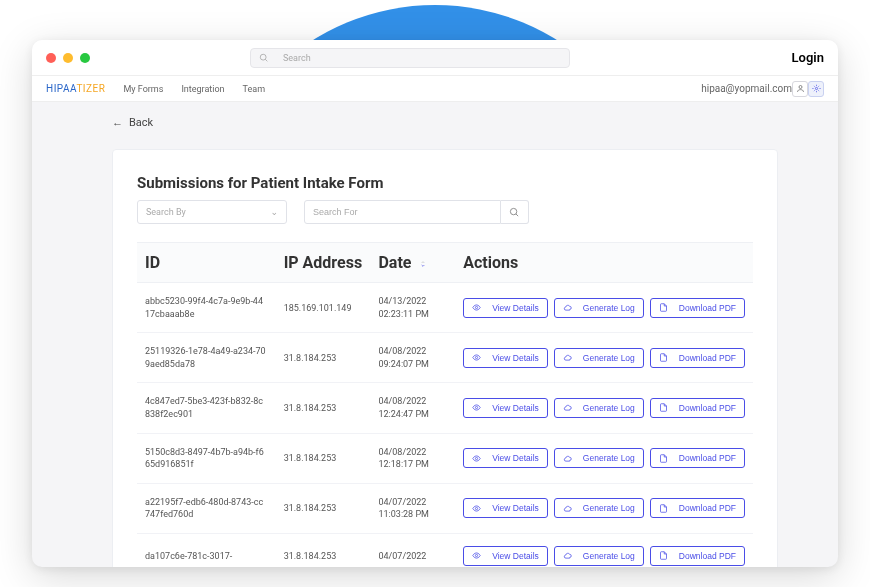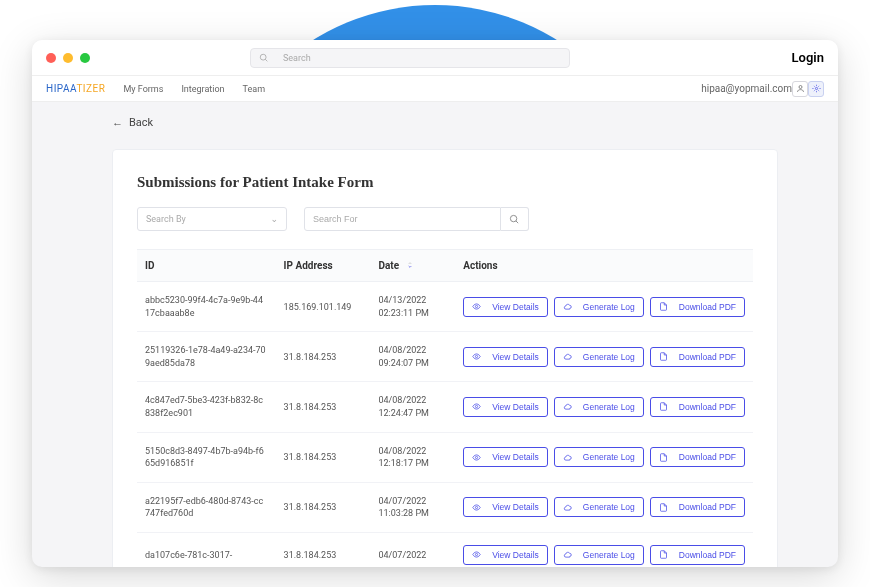--- a/index.html
+++ b/index.html
@@ -95,21 +95,21 @@
   
   .content { flex:1; padding: 14px 60px 0 80px; overflow:hidden; }
   .back {
     font-size: 11px; color:#444; display:flex; align-items:center; gap:6px;
     margin-bottom: 20px; cursor:pointer;
   }
   .card {
     background:#fff; border:1px solid #eceef2; border-radius:4px;
     padding: 24px 24px 0 24px;
   }
-  .card h2 { font-size:15px; font-weight:700; color:#333; margin-bottom:16px;font-family:Liberation Serif, serif;}
+  .card h2 { font-size:15px; font-weight:700; color:#333; margin-bottom:8px;}
   .filters { display:flex; gap:17px; margin-bottom:18px; }
   .select {
     width:150px; height:24px; border:1px solid #e0e2e8; border-radius:3px;
     display:flex; align-items:center; justify-content:space-between;
     padding:0 8px; font-size:9px; color:#aaa; background:#fff;
   }
   .inputwrap { display:flex; }
   .input {
     width:197px; height:24px; border:1px solid #e0e2e8; border-radius:3px 0 0 3px;
     padding:0 8px; font-size:9px; color:#333; outline:none;
@@ -117,21 +117,21 @@
   .input::placeholder{ color:#aaa; }
   .sbtn {
     width:28px; height:24px; border:1px solid #e0e2e8; border-left:none;
     border-radius:0 3px 3px 0; background:#fff;
     display:flex; align-items:center; justify-content:center;
   }
   .sbtn svg { width:11px; height:11px; stroke:#888; fill:none; stroke-width:2;}
   
   table { width:100%; border-collapse:collapse; }
   thead th {
-    text-align:left; font-size:10px; font-weight:700; color:#333;
+    text-align:left; font-size:16px; font-weight:700; color:#333;
     padding:10px 8px; background:#fafbfc; border-top:1px solid #eef0f4;
     border-bottom:1px solid #eef0f4;
   }
   th.sortable svg { width:8px; height:8px; margin-left:4px; }
   tbody td {
     font-size:9px; color:#555; padding:12px 8px; border-bottom:1px solid #f1f2f6;
     vertical-align:middle;
   }
   .col-id { width:140px; word-break:break-all; line-height:1.4;}
   .col-ip { width:95px; }

